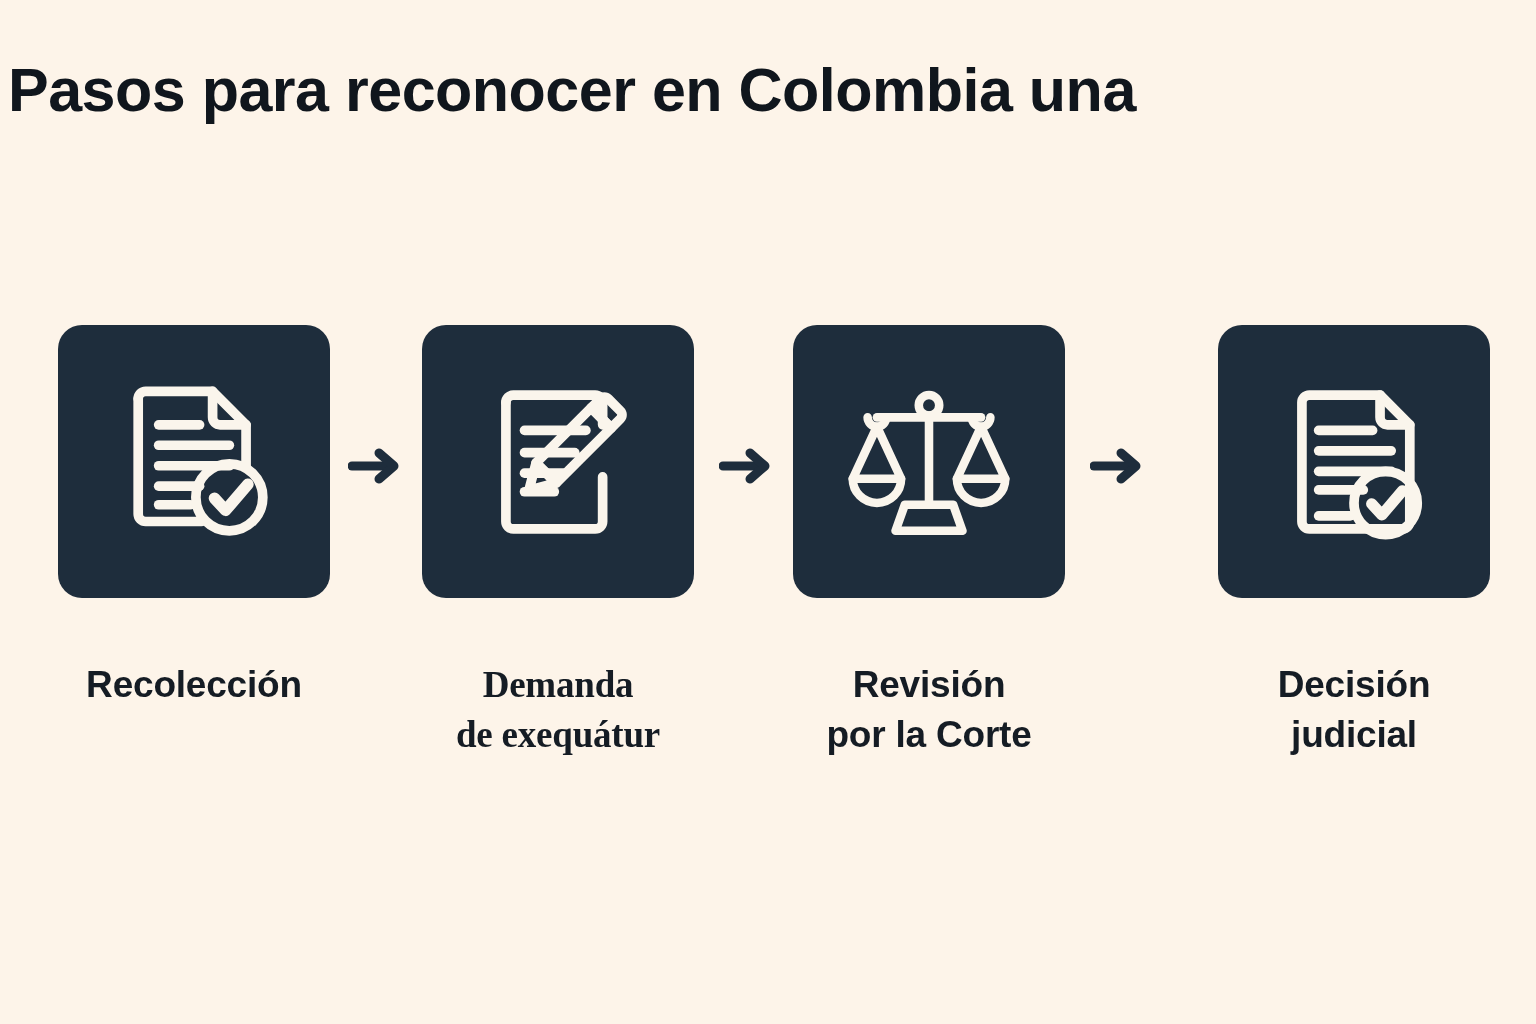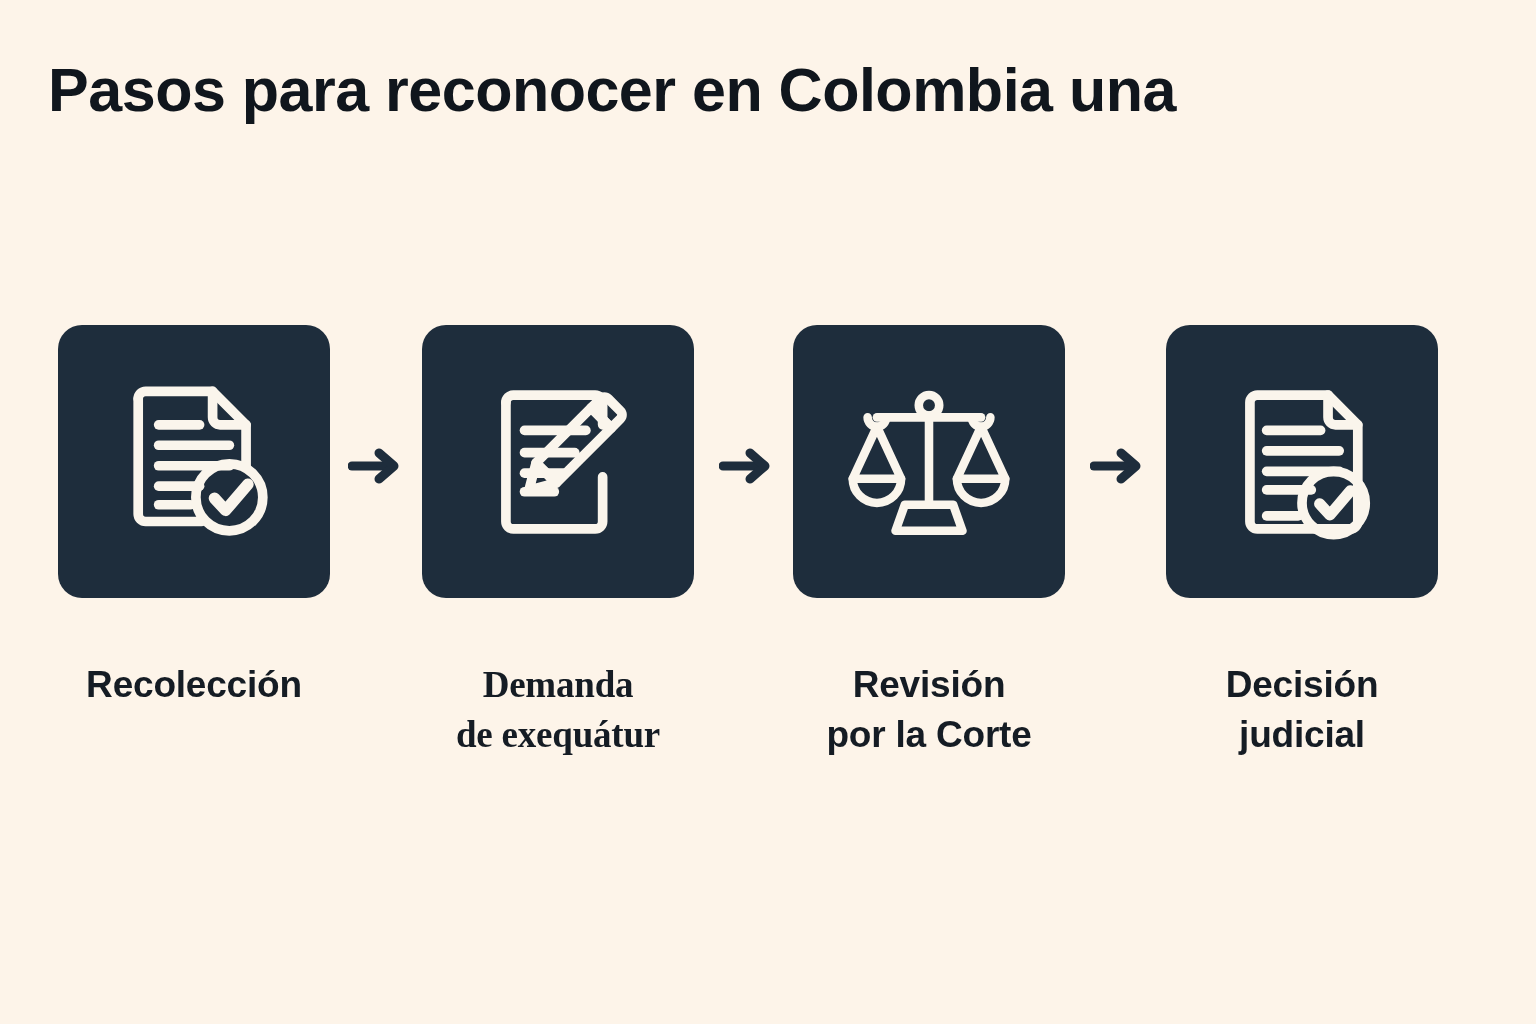--- a/index.html
+++ b/index.html
@@ -18,24 +18,23 @@
   #canvas {
     position: relative;
     width: 1536px;
     height: 1024px;
     background: #fdf4e9;
   }
 
   
   #title-block {
     position: absolute;
-    left: 0;
+    left: 8px;
     top: 48px;
     width: 1224px;
-    text-align: center;
   }
   .title-line {
     font-size: 61px;
     font-weight: 700;
     line-height: 84px;
     letter-spacing: -0.5px;
     color: #10161d;
     white-space: nowrap;
   }
 
@@ -49,21 +48,21 @@
   }
 
   .step {
     position: absolute;
     top: 0;
     width: 272px;
   }
   .step-0 { left: 0px; }
   .step-1 { left: 364px; font-family: Liberation Serif, serif; }
   .step-2 { left: 735px; }
-  .step-3 { left: 1108px; }
+  .step-3 { left: 1160px; }
 
   .tile {
     width: 272px;
     height: 273px;
     background: #1e2d3c;
     border-radius: 24px;
     display: flex;
     align-items: center;
     justify-content: center;
     box-sizing: border-box;

